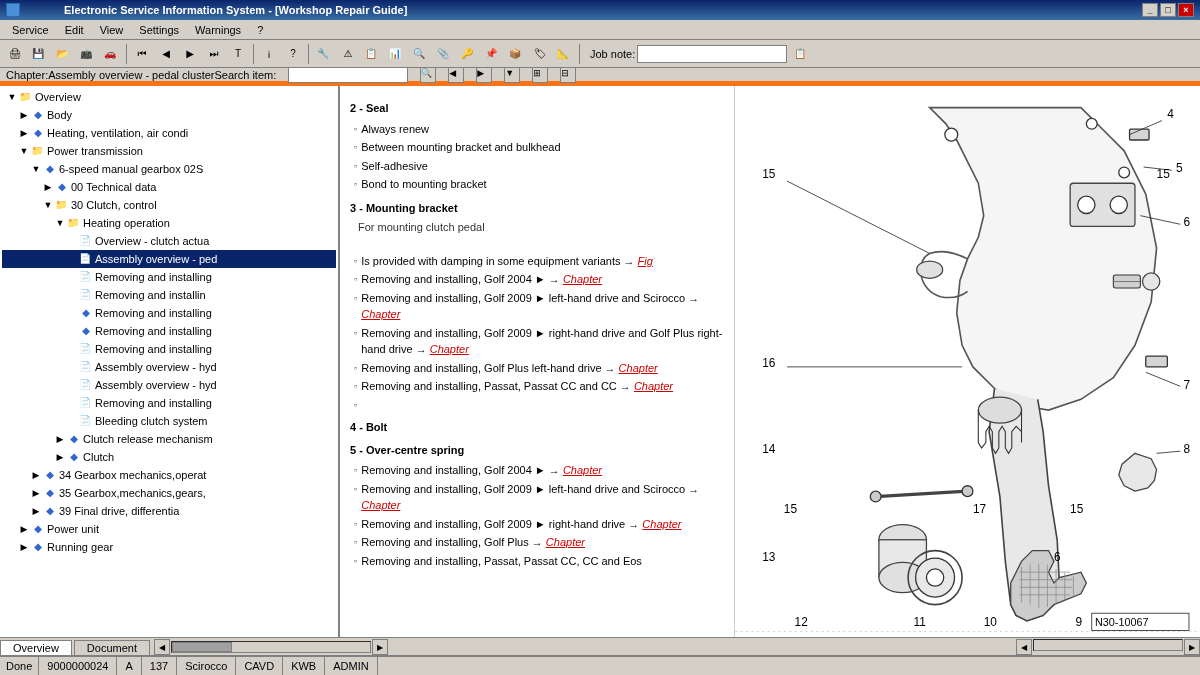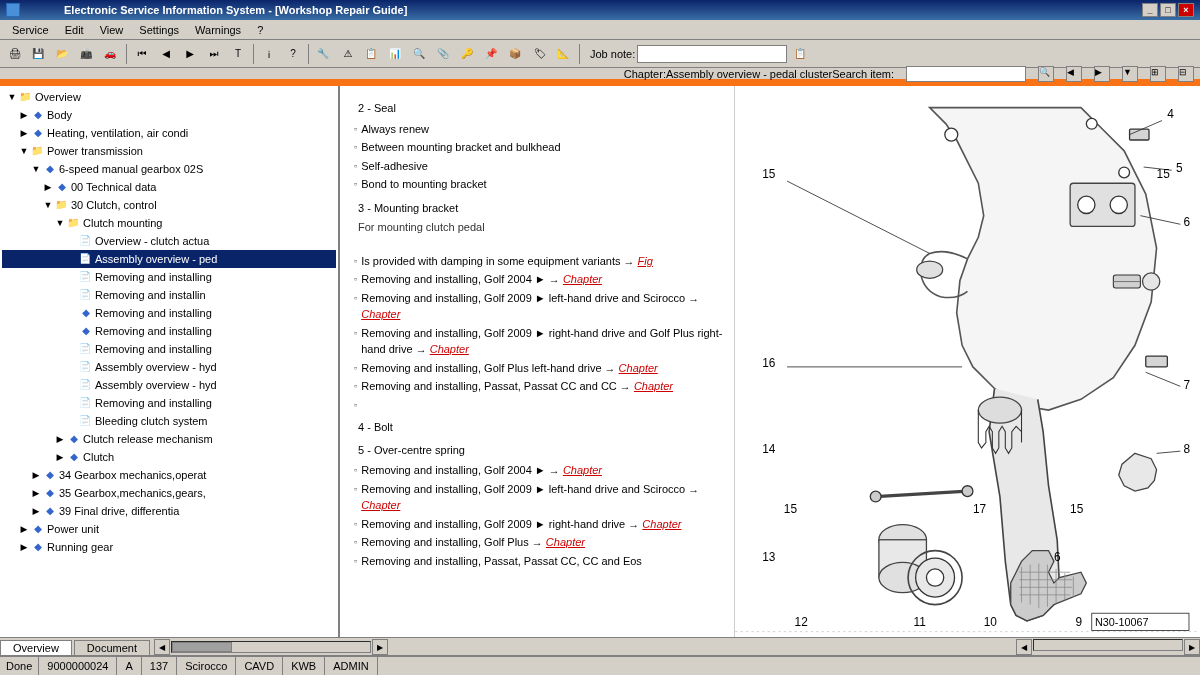--- a/index.html
+++ b/index.html
@@ -53,23 +53,23 @@
     }
     .job-note-label { font-size: 11px; margin-left: 6px; }
     .job-note-input { width: 150px; height: 18px; border: 1px solid #808080; background: white; font-size: 11px; padding: 0 2px; }
 
     
     .breadcrumb-bar {
       height: 18px;
       background: #d4d0c8;
       display: flex;
       align-items: center;
-      justify-content: flex-end;
+      justify-content: flex-start;
       padding: 0 6px;
-      border-bottom: 7px solid #f97316;
+      border-bottom: 5px solid #f97316;
       font-size: 11px;
     }
     .search-area { display: flex; align-items: center; gap: 12px; }
     .search-label { font-size: 11px; }
     .search-input { width: 120px; height: 16px; border: 1px solid #808080; background: white; font-size: 11px; }
     .search-btn { width: 16px; height: 16px; background: #d4d0c8; border: 1px solid #808080; font-size: 9px; cursor: pointer; }
 
     
     .main-layout {
       display: flex;
@@ -124,21 +124,21 @@
       line-height: 1.5;
     }
     .diagram-panel {
       flex: 1;
       background: white;
       overflow: hidden;
       position: relative;
     }
 
     
-    .section-title { font-weight: normal; margin: 6px 0 3px 8px; }
+    .section-title { font-weight: bold; margin: 6px 0 3px 0; }
     .bullet-item { display: flex; padding: 1px 0 1px 4px; }
     .bullet-sym { margin-right: 4px; color: #555; font-size: 9px; margin-top: 2px; }
     .chapter-link { color: #cc0000; cursor: pointer; text-decoration: underline; font-style: italic; }
     .item-note { font-size: 11px; color: #333; padding-left: 8px; margin-bottom: 16px; }
 
     
     .tree-scroll::-webkit-scrollbar { width: 16px; }
     .tree-scroll::-webkit-scrollbar-track { background: #d4d0c8; }
     .tree-scroll::-webkit-scrollbar-thumb { background: #a0a0a0; border: 1px solid #808080; }
 
@@ -319,21 +319,21 @@
         <span class="tree-indent" style="width:40px"></span>
         <span class="tree-toggle">▼</span>
         <span class="tree-icon icon-folder">📁</span>
         <span>30 Clutch, control</span>
       </div>
 
       <div class="tree-item">
         <span class="tree-indent" style="width:52px"></span>
         <span class="tree-toggle">▼</span>
         <span class="tree-icon icon-folder">📁</span>
-        <span>Clutch mounting</span>
+        <span>Heating operation</span>
       </div>
 
       <div class="tree-item">
         <span class="tree-indent" style="width:64px"></span>
         <span class="tree-toggle" style="width:12px"></span>
         <span class="tree-icon icon-doc">📄</span>
         <span>Overview - clutch actua</span>
       </div>
 
       <div class="tree-item selected">

